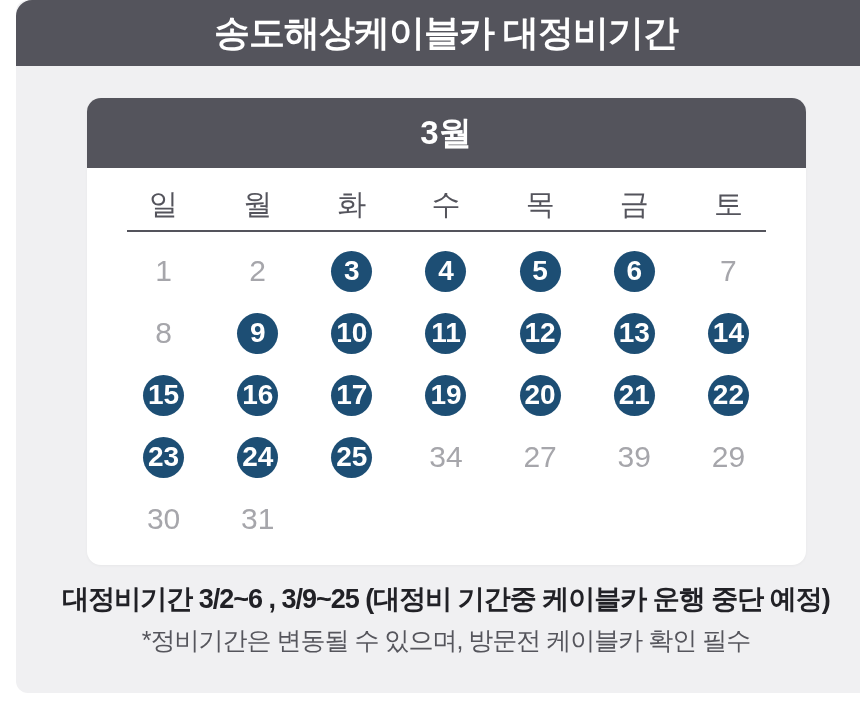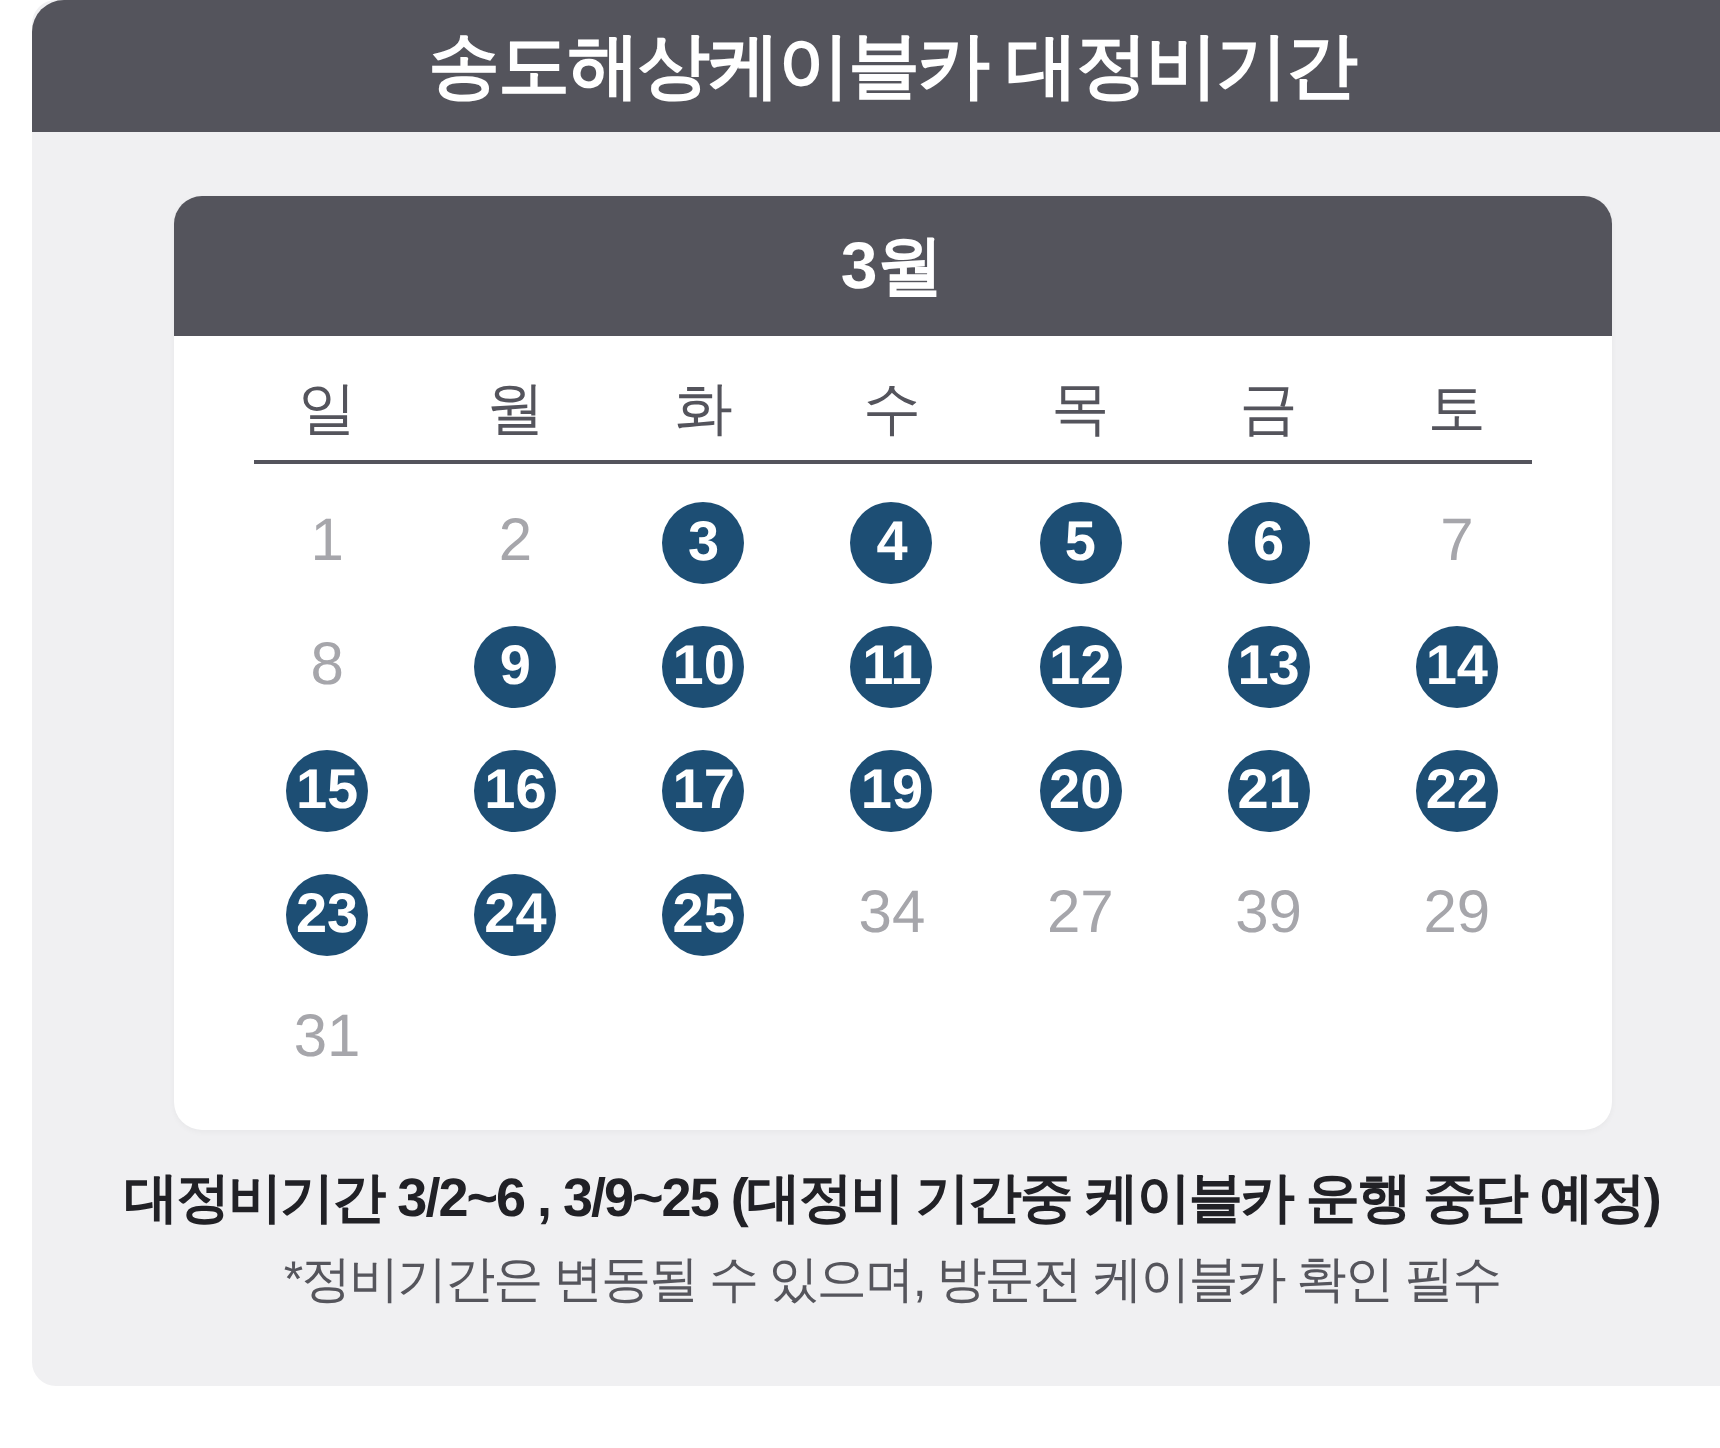--- a/index.html
+++ b/index.html
@@ -270,20 +270,23 @@
         <div class="day-cell">
           <div class="day-marker"><span class="day-num">27</span></div>
         </div>
         <div class="day-cell">
           <div class="day-marker"><span class="day-num">39</span></div>
         </div>
         <div class="day-cell">
           <div class="day-marker"><span class="day-num">29</span></div>
         </div>
         <div class="day-cell">
+          <div class="day-marker"><span class="day-num">30</span></div>
+        </div>
+        <div class="day-cell">
           <div class="day-marker"><span class="day-num">31</span></div>
         </div>
         <div class="day-cell"></div>
         <div class="day-cell"></div>
         <div class="day-cell"></div>
         <div class="day-cell"></div>
       </div>
   </div>
 
   <div class="footer">

